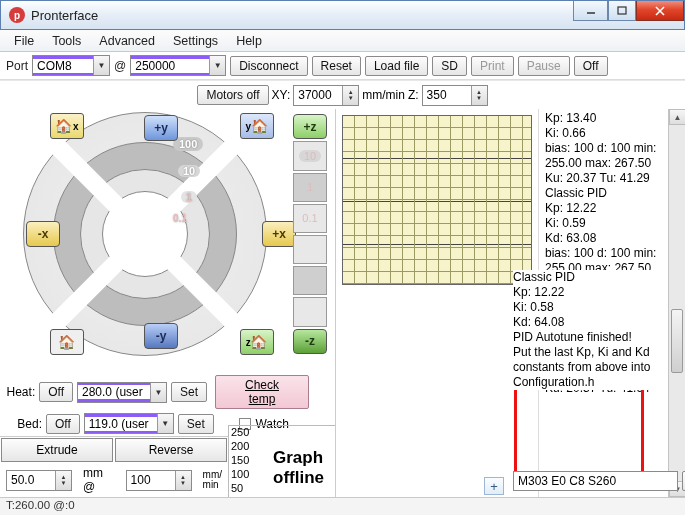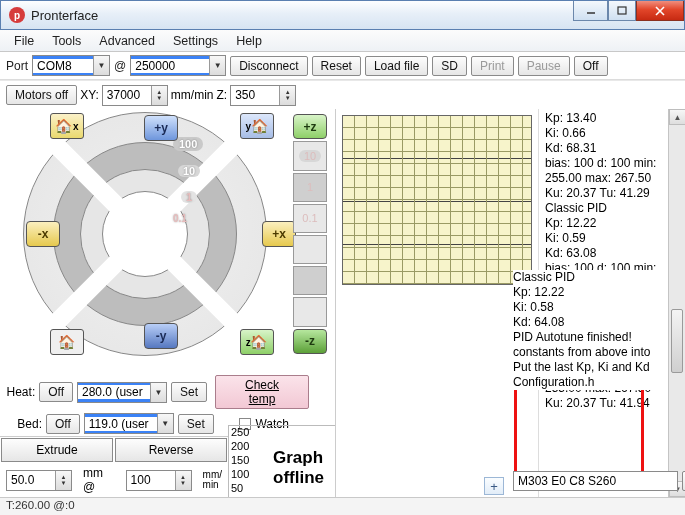--- a/index.html
+++ b/index.html
@@ -17,21 +17,21 @@
 
   
   .menubar { height: 22px; background: linear-gradient(#fcfcfc,#eef1f5); border-bottom: 1px solid #c8c8c8; display:flex; align-items:center; padding: 0 6px; gap: 2px; font-size:12.5px; }
   .menubar span { padding: 2px 8px; color:#222; }
 
   
   .toolbar { display:flex; align-items:center; padding: 3px 6px; gap:4px; font-size:12px; }
   .toolbar label { color:#222; }
   .btn { background: linear-gradient(#fdfdfd,#e6e6e6); border:1px solid #8a8a8a; padding: 2px 8px; font-size:12px; border-radius:2px; color:#111; }
   .btn.disabled { color:#9a9a9a; }
-  .combo { display:inline-flex; align-items:center; border:1px solid #8a8a8a; background:#3b82f6; height:21px; }
+  .combo { display:inline-flex; align-items:center; border:1px solid #8a8a8a; background:#8b5cf6; height:21px; }
   .combo input { border:none; outline:none; font-size:12px; padding:0 4px; width:60px; background:#fff;}
   .combo .arrow, .spin .arrows { width:16px; height:19px; background:linear-gradient(#f7f7f7,#dcdcdc); border-left:1px solid #999; display:flex; flex-direction:column; align-items:center; justify-content:center; font-size:7px; color:#333;}
   .combo .arrow::after { content:"▼"; font-size:8px;}
   .spin { display:inline-flex; border:1px solid #8a8a8a; background:#fff; height:21px;}
   .spin input { border:none; outline:none; width:48px; text-align:left; padding:0 4px; font-size:12px;}
   .spin .arrows { font-size:6px; line-height:6px;}
   .spin .arrows::before{content:"▲";} .spin .arrows::after{content:"▼";}
 
   
   .main { display:flex; height: calc(515px - 30px - 22px - 28px - 29px - 18px); }
@@ -158,21 +158,21 @@
     </div>
   <button class="btn">Disconnect</button>
   <button class="btn">Reset</button>
   <button class="btn">Load file</button>
   <button class="btn">SD</button>
   <button class="btn disabled">Print</button>
   <button class="btn disabled">Pause</button>
   <button class="btn">Off</button>
 </div>
 
-<div class="toolbar2" style="height:29px;">
+<div class="toolbar2" style="height:29px;justify-content:center;">
   <button class="btn">Motors off</button>
   <label>XY:</label>
   <div class="spin">
       <input value="37000" style="">
       <span class="arrows"></span>
     </div>
   <label>mm/min</label>
   <label>Z:</label>
   <div class="spin">
       <input value="350" style="">
@@ -280,21 +280,20 @@
           <div class="plotgrid">
               <div class="dark"></div>
             </div>
         </div>
         <div class="plus" style="left:148px; bottom:2px; position:absolute; top:auto;">+</div>
       </div>
 
       <div class="console" id="console" style="width:130px; flex:0 0 130px;">
           <div>Kp: 13.40</div>
           <div>Ki: 0.66</div>
-          <div>Kd: 68.31</div>
           <div>bias: 100 d: 100 min:</div>
           <div>255.00 max: 267.50</div>
           <div>Ku: 20.37 Tu: 41.29</div>
           <div>Classic PID</div>
           <div>Kp: 12.22</div>
           <div>Ki: 0.59</div>
           <div>Kd: 63.08</div>
           <div>bias: 100 d: 100 min:</div>
           <div>255.00 max: 267.50</div>
           <div>Ku: 20.37 Tu: 41.45</div>
@@ -317,22 +316,22 @@
   </div>
 </div>
 
 <div style="position:absolute; right:22px; top:270px; width:150px; font-size:12px; line-height:15px; background:#fff;">
   <div id="console-hl">
       <div>Classic PID</div>
       <div>Kp: 12.22</div>
       <div>Ki: 0.58</div>
       <div>Kd: 64.08</div>
       <div>PID Autotune finished!</div>
+      <div>Put the last Kp, Ki and Kd</div>
       <div>constants from above into</div>
-      <div>Put the last Kp, Ki and Kd</div>
       <div>Configuration.h</div>
     </div>
 </div>
 <div class="sendrow" style="position:absolute; right:6px; bottom:20px; width:170px;">
   <input value="M303 E0 C8 S260" style="">
   <button class="btn">Send</button>
 </div>
 
 <div class="status">T:260.00 @:0</div>
 

